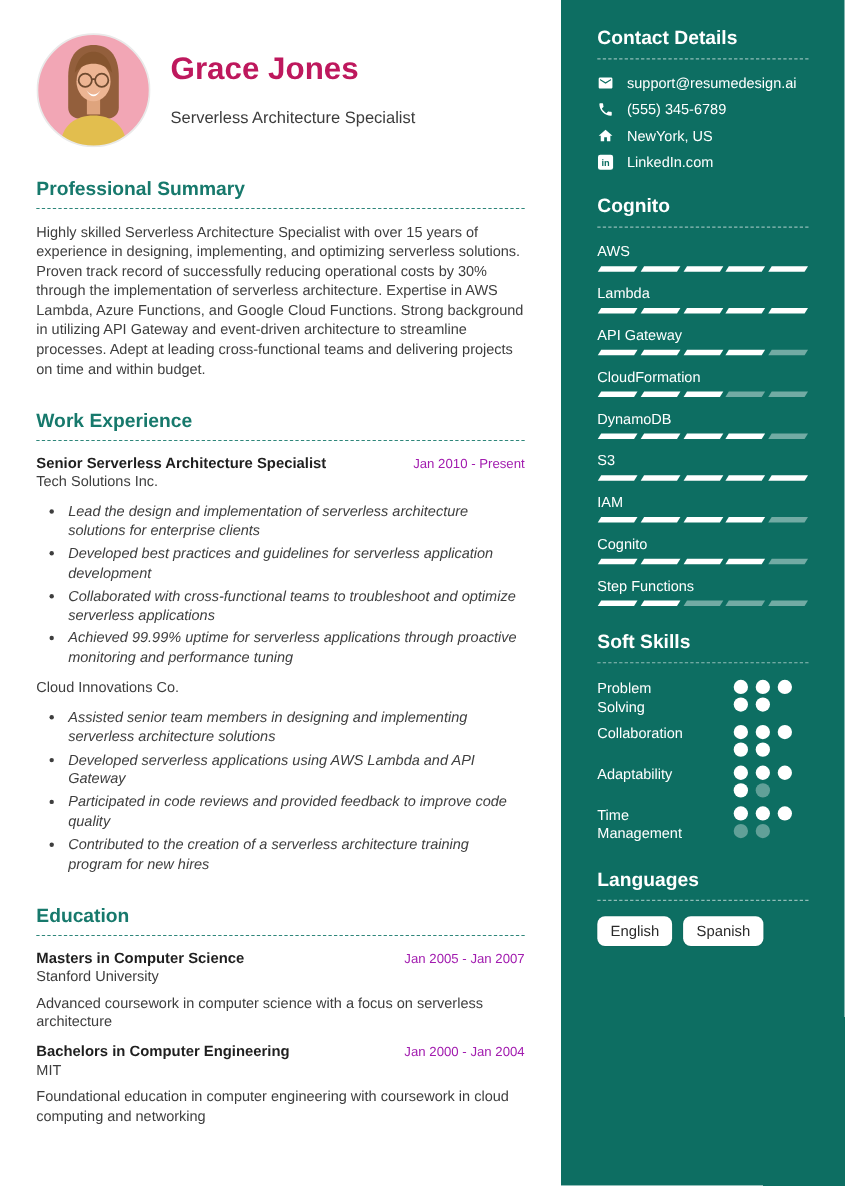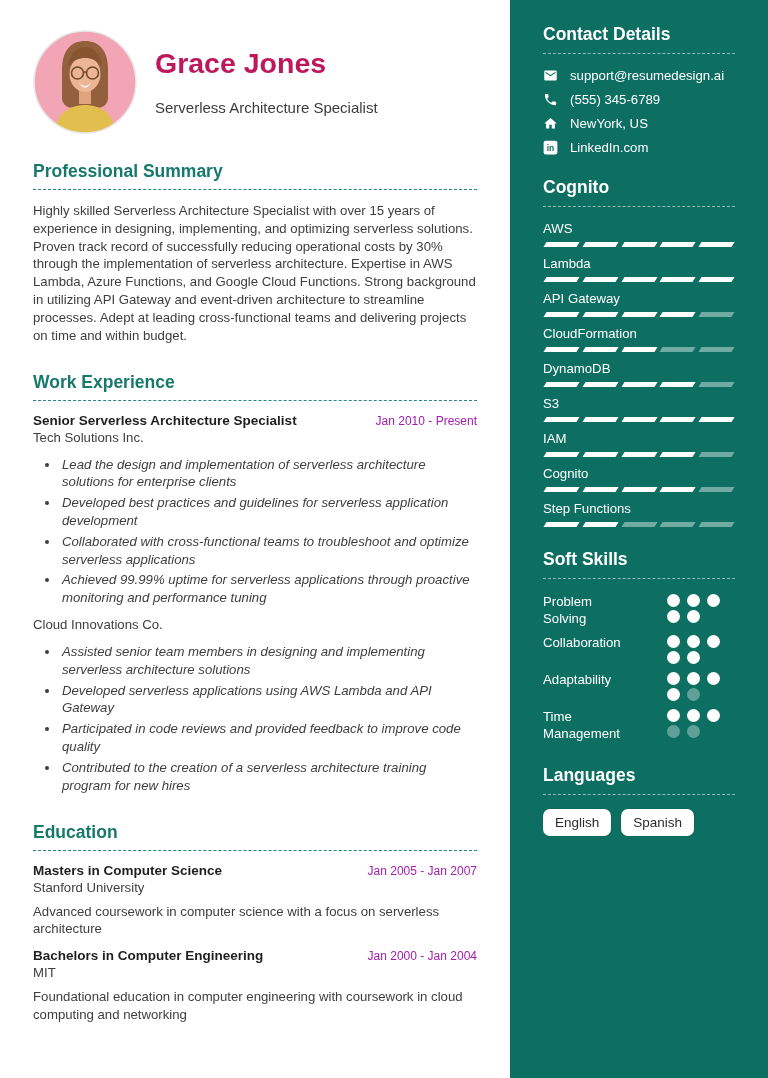--- a/index.html
+++ b/index.html
@@ -30,21 +30,21 @@
   .sidebar{position:absolute;left:510px;top:0;width:258px;height:1078px;background:#0D6E62;
     box-sizing:border-box;padding:24px 33px;color:#fff;}
   .side-sec{margin-top:22px;}
   .side-sec:first-child{margin-top:0;}
   .side-head{color:#ffffff;font-size:17.5px;font-weight:700;border-bottom:1.6px dashed rgba(255,255,255,.55);
     padding-bottom:8px;margin:0 0 14px 0;}
   .contact-row{display:flex;align-items:center;gap:12px;margin-bottom:9px;}
   .contact-row .cicon{width:15px;height:15px;flex:0 0 15px;display:inline-flex;}
   .contact-row .cicon svg{width:15px;height:15px;}
   .contact-text{font-size:13.2px;color:#fff;}
-  .skill{margin-bottom:9px;}
+  .skill{margin-bottom:9px;margin-top:12px;}
   .skill-name{font-size:13.2px;color:#fff;margin-bottom:6px;}
   .bar{display:flex;gap:6px;margin:0 2px;}
   .seg{flex:1;height:5px;background:rgba(255,255,255,.42);transform:skewX(-32deg);}
   .seg.filled{background:#fff;}
   .soft-row{display:flex;justify-content:space-between;align-items:flex-start;margin-bottom:7px;gap:32px;}
   .soft-name{font-size:13.2px;color:#fff;line-height:1.3;width:104px;}
   .dots{display:flex;flex-wrap:wrap;gap:3px 7px;width:76px;margin-top:1px;}
   .dot{width:13px;height:13px;border-radius:50%;background:rgba(255,255,255,.35);}
   .dot.filled{background:#fff;}
   .chips{display:flex;gap:10px;margin-top:2px;}

